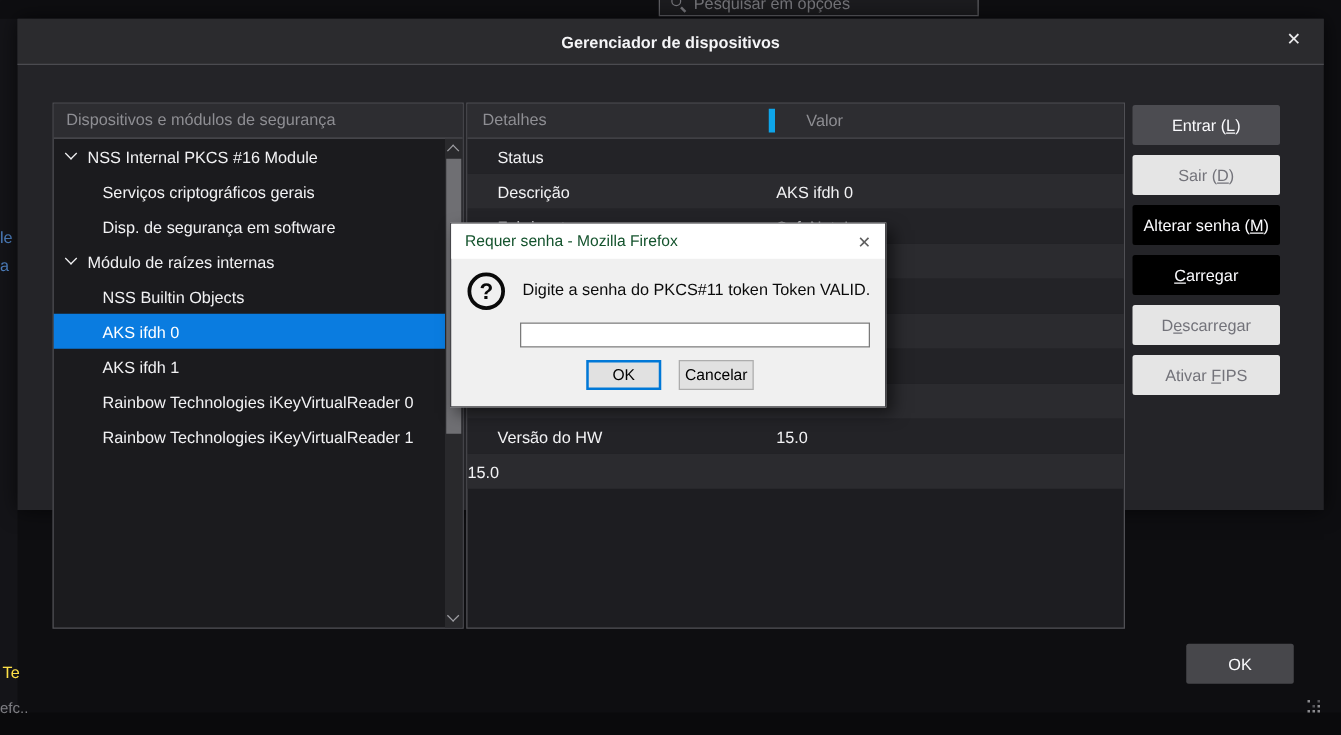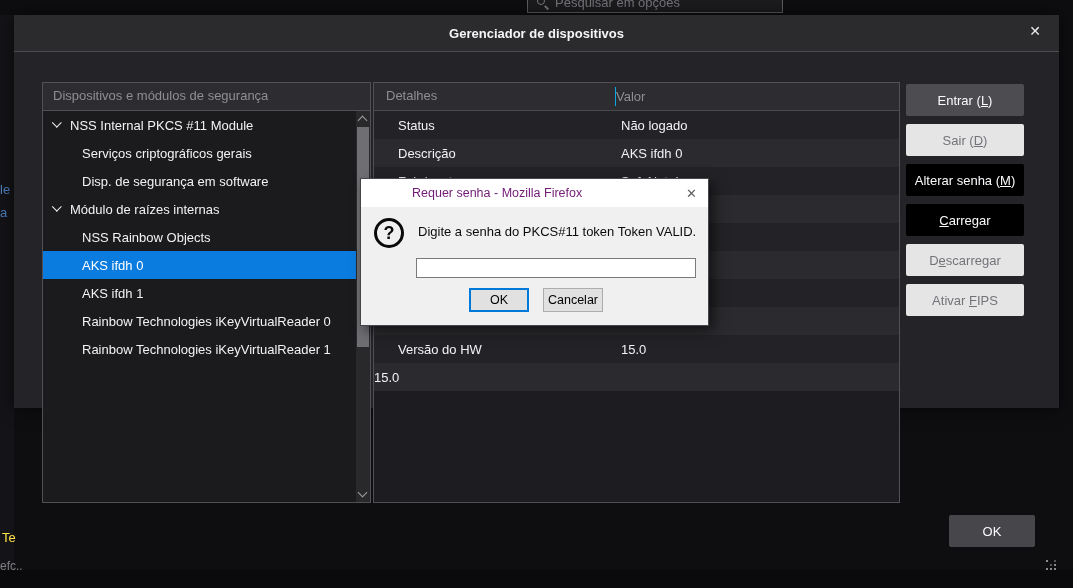--- a/index.html
+++ b/index.html
@@ -74,21 +74,21 @@
   .sb-down { bottom:6px; transform:rotate(-45deg); }
 
   
   .table-panel {
     position:absolute; left:359px; top:67px; width:527px; height:421px;
     border:1px solid #505055; background:#1d1d21;
   }
   .table-header { position:relative; height:28px; background:#2d2d31; border-bottom:1px solid #48484d;
     color:#8e8e93; font-size:13px; line-height:26px; }
   .th-details { position:absolute; left:12px; }
-  .th-value { position:absolute; left:241px; border-left:1px solid #0ea5e9; padding-left:0;
+  .th-value { position:absolute; left:241px; border-left:5px solid #0ea5e9; padding-left:25px;
     top:4px; bottom:4px; line-height:19px; }
   .detail-row { display:flex; height:28px; align-items:center; font-size:13px; color:#f2f2f4;
     background:#232327; white-space:nowrap; }
   .detail-row.alt { background:#2b2b2f; }
   .d-label { width:247px; padding-left:24px; flex:0 0 auto; }
   .d-value { flex:1; }
 
   
   .side-buttons { position:absolute; left:892px; top:69px; width:118px; }
   .side-btn { display:block; width:118px; height:32px; margin-bottom:8px;
@@ -108,21 +108,21 @@
     box-shadow:8px 8px 0 #8a8a8e, 4px 8px 0 #8a8a8e, 0 8px 0 #8a8a8e, 8px 4px 0 #8a8a8e, 4px 4px 0 #55555a, 8px 0 0 #55555a;
     transform:translate(1px,1px); }
 
   
   .pw-dialog {
     position:absolute; left:360px; top:178px; width:349px; height:148px;
     background:#f0f0f0; border:1px solid #46464a;
     box-shadow:5px 5px 12px rgba(0,0,0,.55); z-index:5;
   }
   .pw-titlebar { height:28px; background:#ffffff; display:flex; align-items:center; padding:0 11px; }
-  .pw-title { color:#701a75; font-size:12.5px;margin-left:40px; }
+  .pw-title { color:#14532d; font-size:12.5px; }
   .pw-close { margin-left:auto; color:#5f5f5f; font-size:13px; cursor:default; }
   .pw-body { position:relative; height:118px; }
   .q-icon { position:absolute; left:13px; top:11px; width:30px; height:30px;
     border:3px solid #0a0a0a; border-radius:50%; display:flex; align-items:center; justify-content:center;
     font-size:18px; font-weight:700; color:#0a0a0a; }
   .pw-message { position:absolute; left:57px; top:17px; font-size:13px; color:#0b0b0b; white-space:nowrap; }
   .pw-input { position:absolute; left:55px; top:51px; width:280px; height:20px;
     background:#ffffff; border:1px solid #7a7a7a; font-size:13px; padding:0 4px;
     font-family:"Liberation Sans", sans-serif; }
   .pw-btn { position:absolute; top:81px; height:24px; background:#e1e1e1; font-size:12.5px; color:#000;
@@ -149,34 +149,34 @@
     <span class="modal-title">Gerenciador de dispositivos</span>
     <span class="modal-close">✕</span>
   </div>
 
   <div class="tree-panel">
     <div class="panel-header">Dispositivos e módulos de segurança</div>
     <div class="tree-body">
       <div class="tree-list" id="tree-list">
           <div class="tree-row">
             <span class="chev"></span>
-            <span class="tree-label lvl0">NSS Internal PKCS #11 Module</span>
+            <span class="tree-label lvl0">NSS Internal PKCS #16 Module</span>
           </div>
           <div class="tree-row">
             <span class="tree-label lvl1">Serviços criptográficos gerais</span>
           </div>
           <div class="tree-row">
             <span class="tree-label lvl1">Disp. de segurança em software</span>
           </div>
           <div class="tree-row">
             <span class="chev"></span>
             <span class="tree-label lvl0">Módulo de raízes internas</span>
           </div>
           <div class="tree-row">
-            <span class="tree-label lvl1">NSS Rainbow Objects</span>
+            <span class="tree-label lvl1">NSS Builtin Objects</span>
           </div>
           <div class="tree-row selected">
             <span class="tree-label lvl1">AKS ifdh 0</span>
           </div>
           <div class="tree-row">
             <span class="tree-label lvl1">AKS ifdh 1</span>
           </div>
           <div class="tree-row">
             <span class="tree-label lvl1">Rainbow Technologies iKeyVirtualReader 0</span>
           </div>
@@ -193,21 +193,20 @@
   </div>
 
   <div class="table-panel">
     <div class="table-header">
       <span class="th-details">Detalhes</span>
       <span class="th-value">Valor</span>
     </div>
     <div id="details-rows">
         <div class="detail-row">
           <span class="d-label">Status</span>
-          <span class="d-value">Não logado</span>
         </div>
         <div class="detail-row alt">
           <span class="d-label">Descrição</span>
           <span class="d-value">AKS ifdh 0</span>
         </div>
         <div class="detail-row">
           <span class="d-label">Fabricante</span>
           <span class="d-value">SafeNet, Inc.</span>
         </div>
         <div class="detail-row alt">

